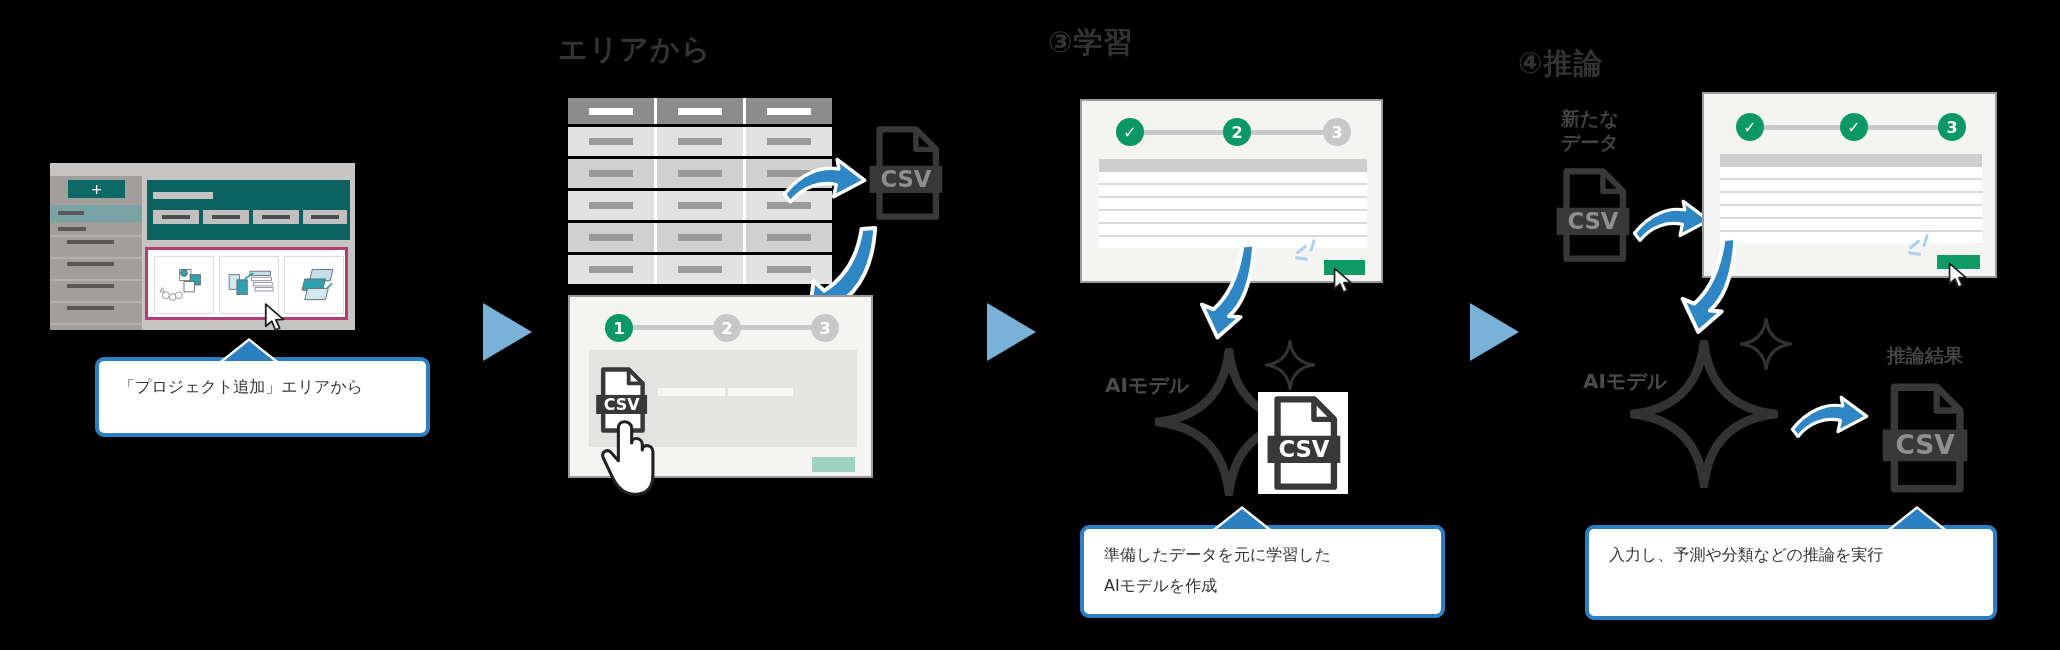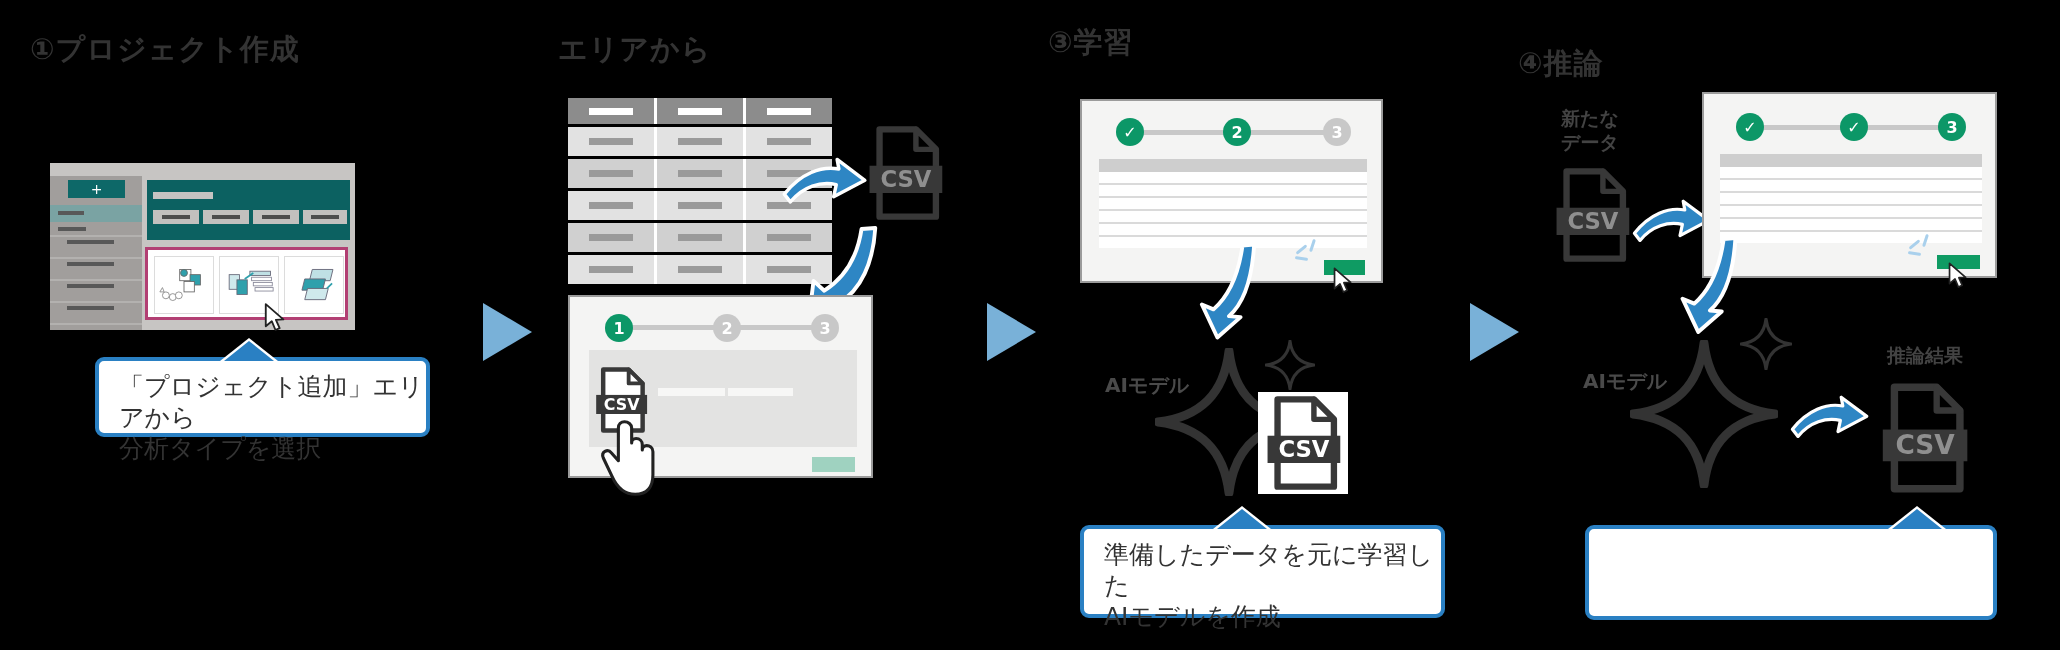--- a/index.html
+++ b/index.html
@@ -2,21 +2,21 @@
 <html><head>
 <meta charset="utf-8">
 <style>
   html,body{margin:0;padding:0;background:#000;}
   .stage{position:relative;width:2060px;height:650px;background:#000;font-family:"DejaVu Sans",sans-serif;overflow:hidden;}
   .abs{position:absolute;}
   .sec-title{position:absolute;color:#333;font-size:29px;font-weight:bold;letter-spacing:1px;white-space:nowrap;}
 
   
   .caption{position:absolute;background:#fff;border:4px solid #2a80c3;border-radius:9px;color:#333;
-           font-size:25px;line-height:31px;box-sizing:border-box;padding:10px 0 0 20px;}
+           font-size:16px;line-height:31px;box-sizing:border-box;padding:10px 0 0 20px;}
   .ptr-halo{position:absolute;top:-23px;width:0;height:0;border-left:29px solid transparent;
             border-right:29px solid transparent;border-bottom:23px solid #fff;}
   .ptr{position:absolute;top:-20px;width:0;height:0;border-left:25px solid transparent;
        border-right:25px solid transparent;border-bottom:20px solid #2a80c3;}
 
   .sep{position:absolute;width:0;height:0;border-top:29px solid transparent;
        border-bottom:29px solid transparent;border-left:49px solid #79b1d8;}
 
   
   .card{position:absolute;background:#f4f4f3;border:2px solid #9b9b9b;box-sizing:border-box;}
@@ -68,21 +68,20 @@
   .label-ai{position:absolute;color:#4a4a4a;font-weight:bold;font-size:20px;white-space:nowrap;}
   .label-sm{position:absolute;color:#434343;font-weight:bold;font-size:19px;text-align:center;line-height:24px;white-space:nowrap;}
   svg{display:block;}
   svg text{font-family:"DejaVu Sans",sans-serif;}
 </style>
 </head>
 <body>
 
 <div class="stage">
 
-  <div class="sec-title" style="left:30px;top:30px">①プロジェクト作成</div>
 
   <div class="win" style="left:50px;top:163px;width:305px;height:167px">
     <div class="side" style="left:0;top:13px;width:92px;height:154px">
       <div style="position:absolute;left:18px;top:4px;width:57px;height:18px;background:#0d6868;color:#fff;font-size:14px;display:flex;align-items:center;justify-content:center">+</div>
       <div style="position:absolute;left:0;top:29px;width:92px;height:17px;background:#7aa3a3">
         <div class="sbar" style="left:8px;top:6px;width:26px"></div>
       </div>
       <div class="sbar" style="left:8px;top:51px;width:28px"></div>
       <div class="ssep" style="left:0;top:59px;width:92px"></div>
       <div class="sbar" style="left:17px;top:64px;width:47px"></div>
@@ -144,21 +143,20 @@
     </div>
     <svg class="abs" style="left:213px;top:140px" width="24" height="30" viewBox="0 0 26 32">
       <path d="M3 1 L3 25 L9.5 19.5 L13.5 29 L18 27 L14 18 L22 17.5 Z" fill="#fff" stroke="#222" stroke-width="2" stroke-linejoin="round"></path>
     </svg>
   </div>
 
   <div class="caption" style="left:95px;top:357px;width:335px;height:80px">
     <div class="ptr-halo" style="left:121px"></div>
       <div class="ptr" style="left:125px"></div>
     <div>「プロジェクト追加」エリアから</div>
-    <div>分析タイプを選択</div>
   </div>
 
   <div class="sep" style="left:483px;top:303px"></div>
 
   <div class="sec-title" style="left:558px;top:30px">エリアから</div>
 
   <div class="dtable" style="left:568px;top:98px;width:264px">
     <div class="row hdr">
         <div class="cell">
           <div class="bar"></div>
@@ -375,15 +373,16 @@
   <svg class="abs" style="left:1876px;top:382px" width="96" height="112" viewBox="0 0 88 106">
     <path d="M16 5 H56 L78 27 V101 H16 Z" fill="none" stroke="#383838" stroke-width="7" stroke-linejoin="round"></path>
     <path d="M56 5 V27 H78 Z" fill="#000" stroke="#383838" stroke-width="6" stroke-linejoin="round"></path>
     <rect x="5" y="45" width="80" height="30" fill="#383838"></rect>
     <text x="45" y="68" text-anchor="middle" font-size="25" font-weight="bold" fill="#8f8f8f">CSV</text>
   </svg>
 
   <div class="caption" style="left:1585px;top:525px;width:412px;height:95px">
     <div class="ptr-halo" style="left:299px"></div>
       <div class="ptr" style="left:303px"></div>
+    <div>入力し、予測や分類などの推論を実行</div>
   </div>
 
 </div>
 
 </body></html>

